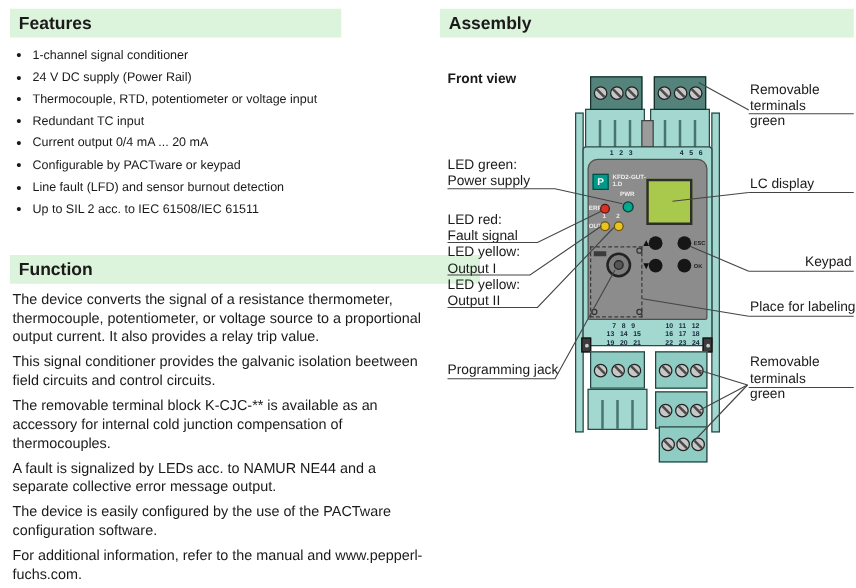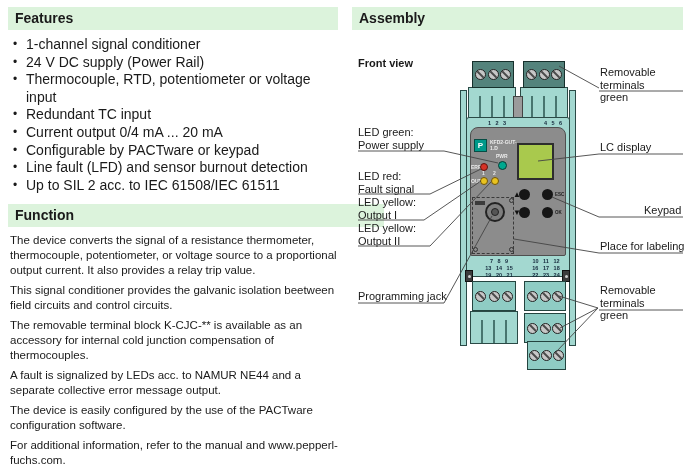--- a/index.html
+++ b/index.html
@@ -8,21 +8,21 @@
     font-family:"Liberation Sans", sans-serif;color:#1a1a1a;overflow:hidden;
   }
   .abs{position:absolute;}
   .hdr{
     position:absolute;height:23px;background:#dcf3dc;
     font-size:14px;font-weight:bold;line-height:23px;padding-left:7px;
     box-sizing:border-box;
   }
   
   .feat-list{position:absolute;left:10px;top:36px;width:328px;margin:0;padding:0;list-style:none;}
-  .feat-list li{position:relative;padding-left:16px;font-size:14px;line-height:17.6px;}
+  .feat-list li{position:relative;padding-left:16px;font-size:10px;line-height:17.6px;}
   .feat-list li::before{content:"\2022";position:absolute;left:3px;top:0;font-size:12px;}
   .func-text{position:absolute;left:10px;top:233px;width:328px;}
   .func-text p{margin:0 0 5px 0;font-size:11.5px;line-height:15px;}
   
   .callout{position:absolute;font-size:11px;line-height:12.6px;}
   .callout.right{left:600px;width:86px;}
   
   .rail{position:absolute;width:7px;background:#a3d8d0;border:1px solid #2b4a46;box-sizing:border-box;}
   .body-block{position:absolute;background:#a3d8d0;border:1px solid #2b4a46;box-sizing:border-box;}
   .tblock{position:absolute;display:flex;align-items:center;justify-content:space-evenly;
@@ -42,21 +42,21 @@
             text-align:center;word-spacing:3px;}
   .kbtn{position:absolute;width:11px;height:11px;border-radius:50%;background:#161616;}
   .tri{position:absolute;font-size:8px;color:#101010;line-height:8px;}
   .keylab{position:absolute;font-size:4.5px;font-weight:bold;color:#1d1d1d;line-height:5px;}
   .hole{position:absolute;width:5px;height:5px;border:1px solid #333;border-radius:50%;box-sizing:border-box;}
   svg.leaders{position:absolute;left:0;top:0;pointer-events:none;}
 </style>
 </head>
 <body>
 
-<div class="hdr" style="left:8px;top:7px;width:330px;">
+<div class="hdr" style="left:8px;top:7px;width:265px;">
   <span>Features</span>
 </div>
 
 <ul class="feat-list">
   <li>1-channel signal conditioner</li>
   <li>24 V DC supply (Power Rail)</li>
   <li>Thermocouple, RTD, potentiometer or voltage input</li>
   <li>Redundant TC input</li>
   <li>Current output 0/4 mA ... 20 mA</li>
   <li>Configurable by PACTware or keypad</li>

